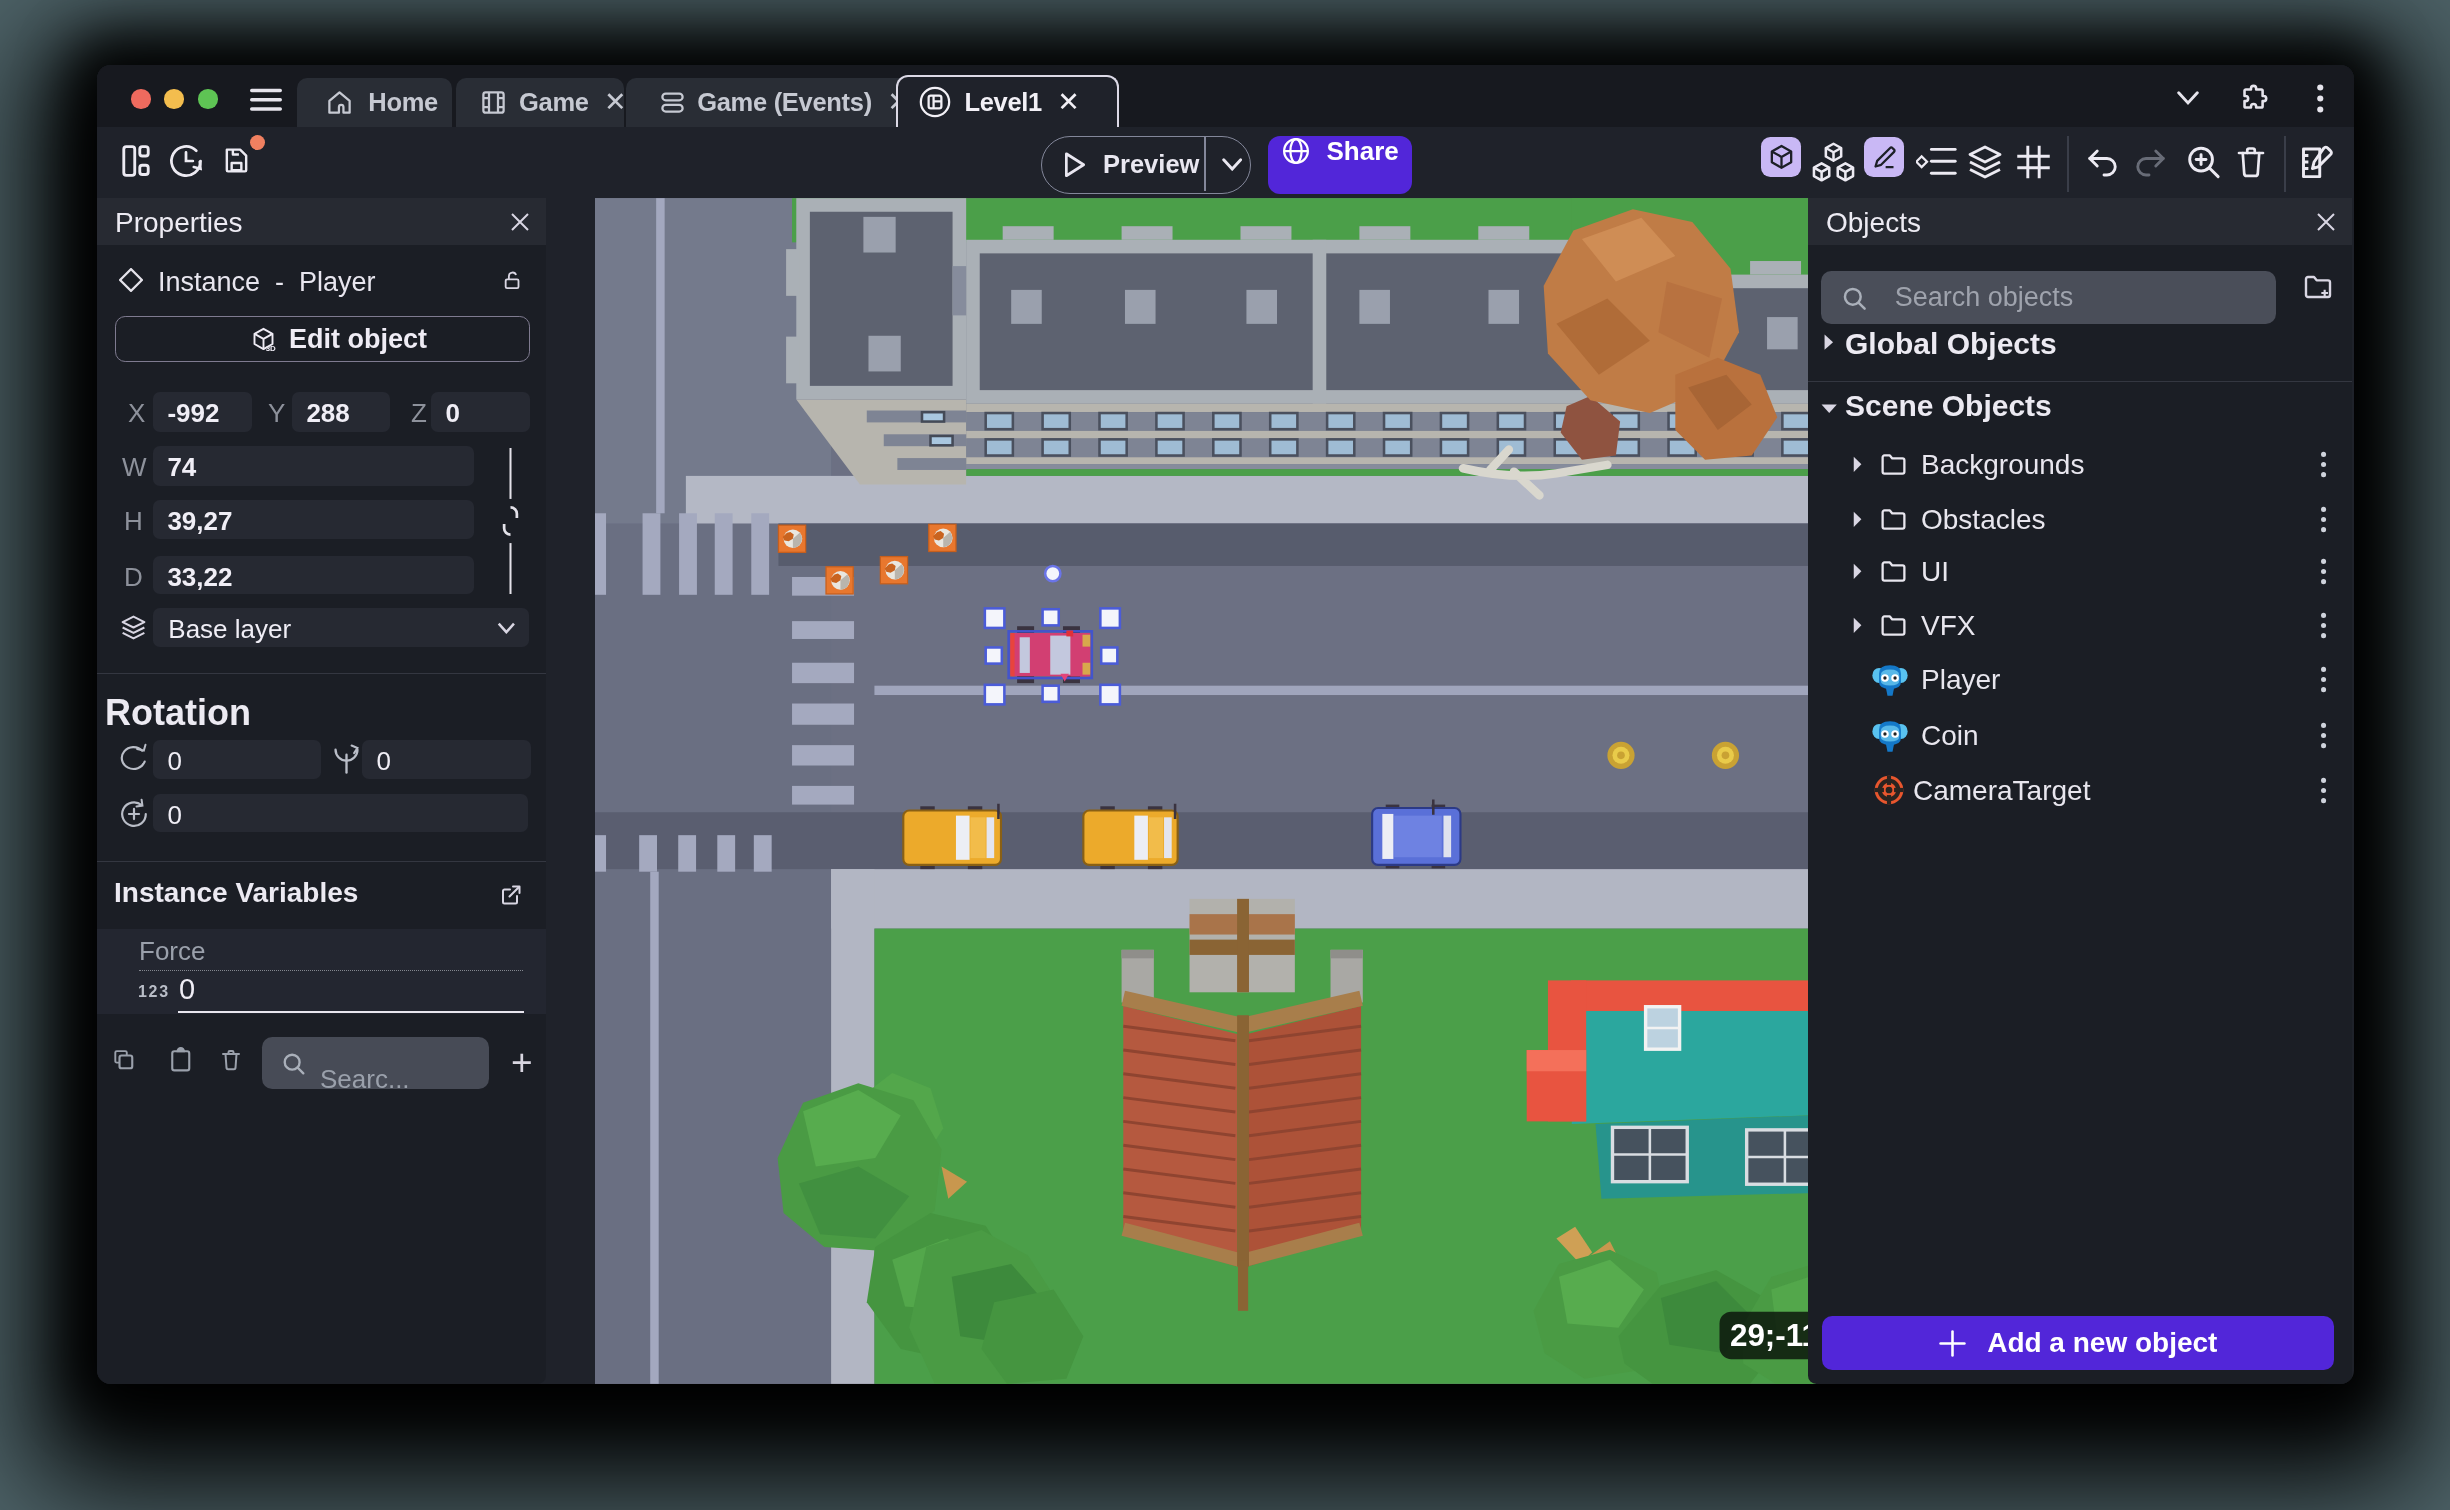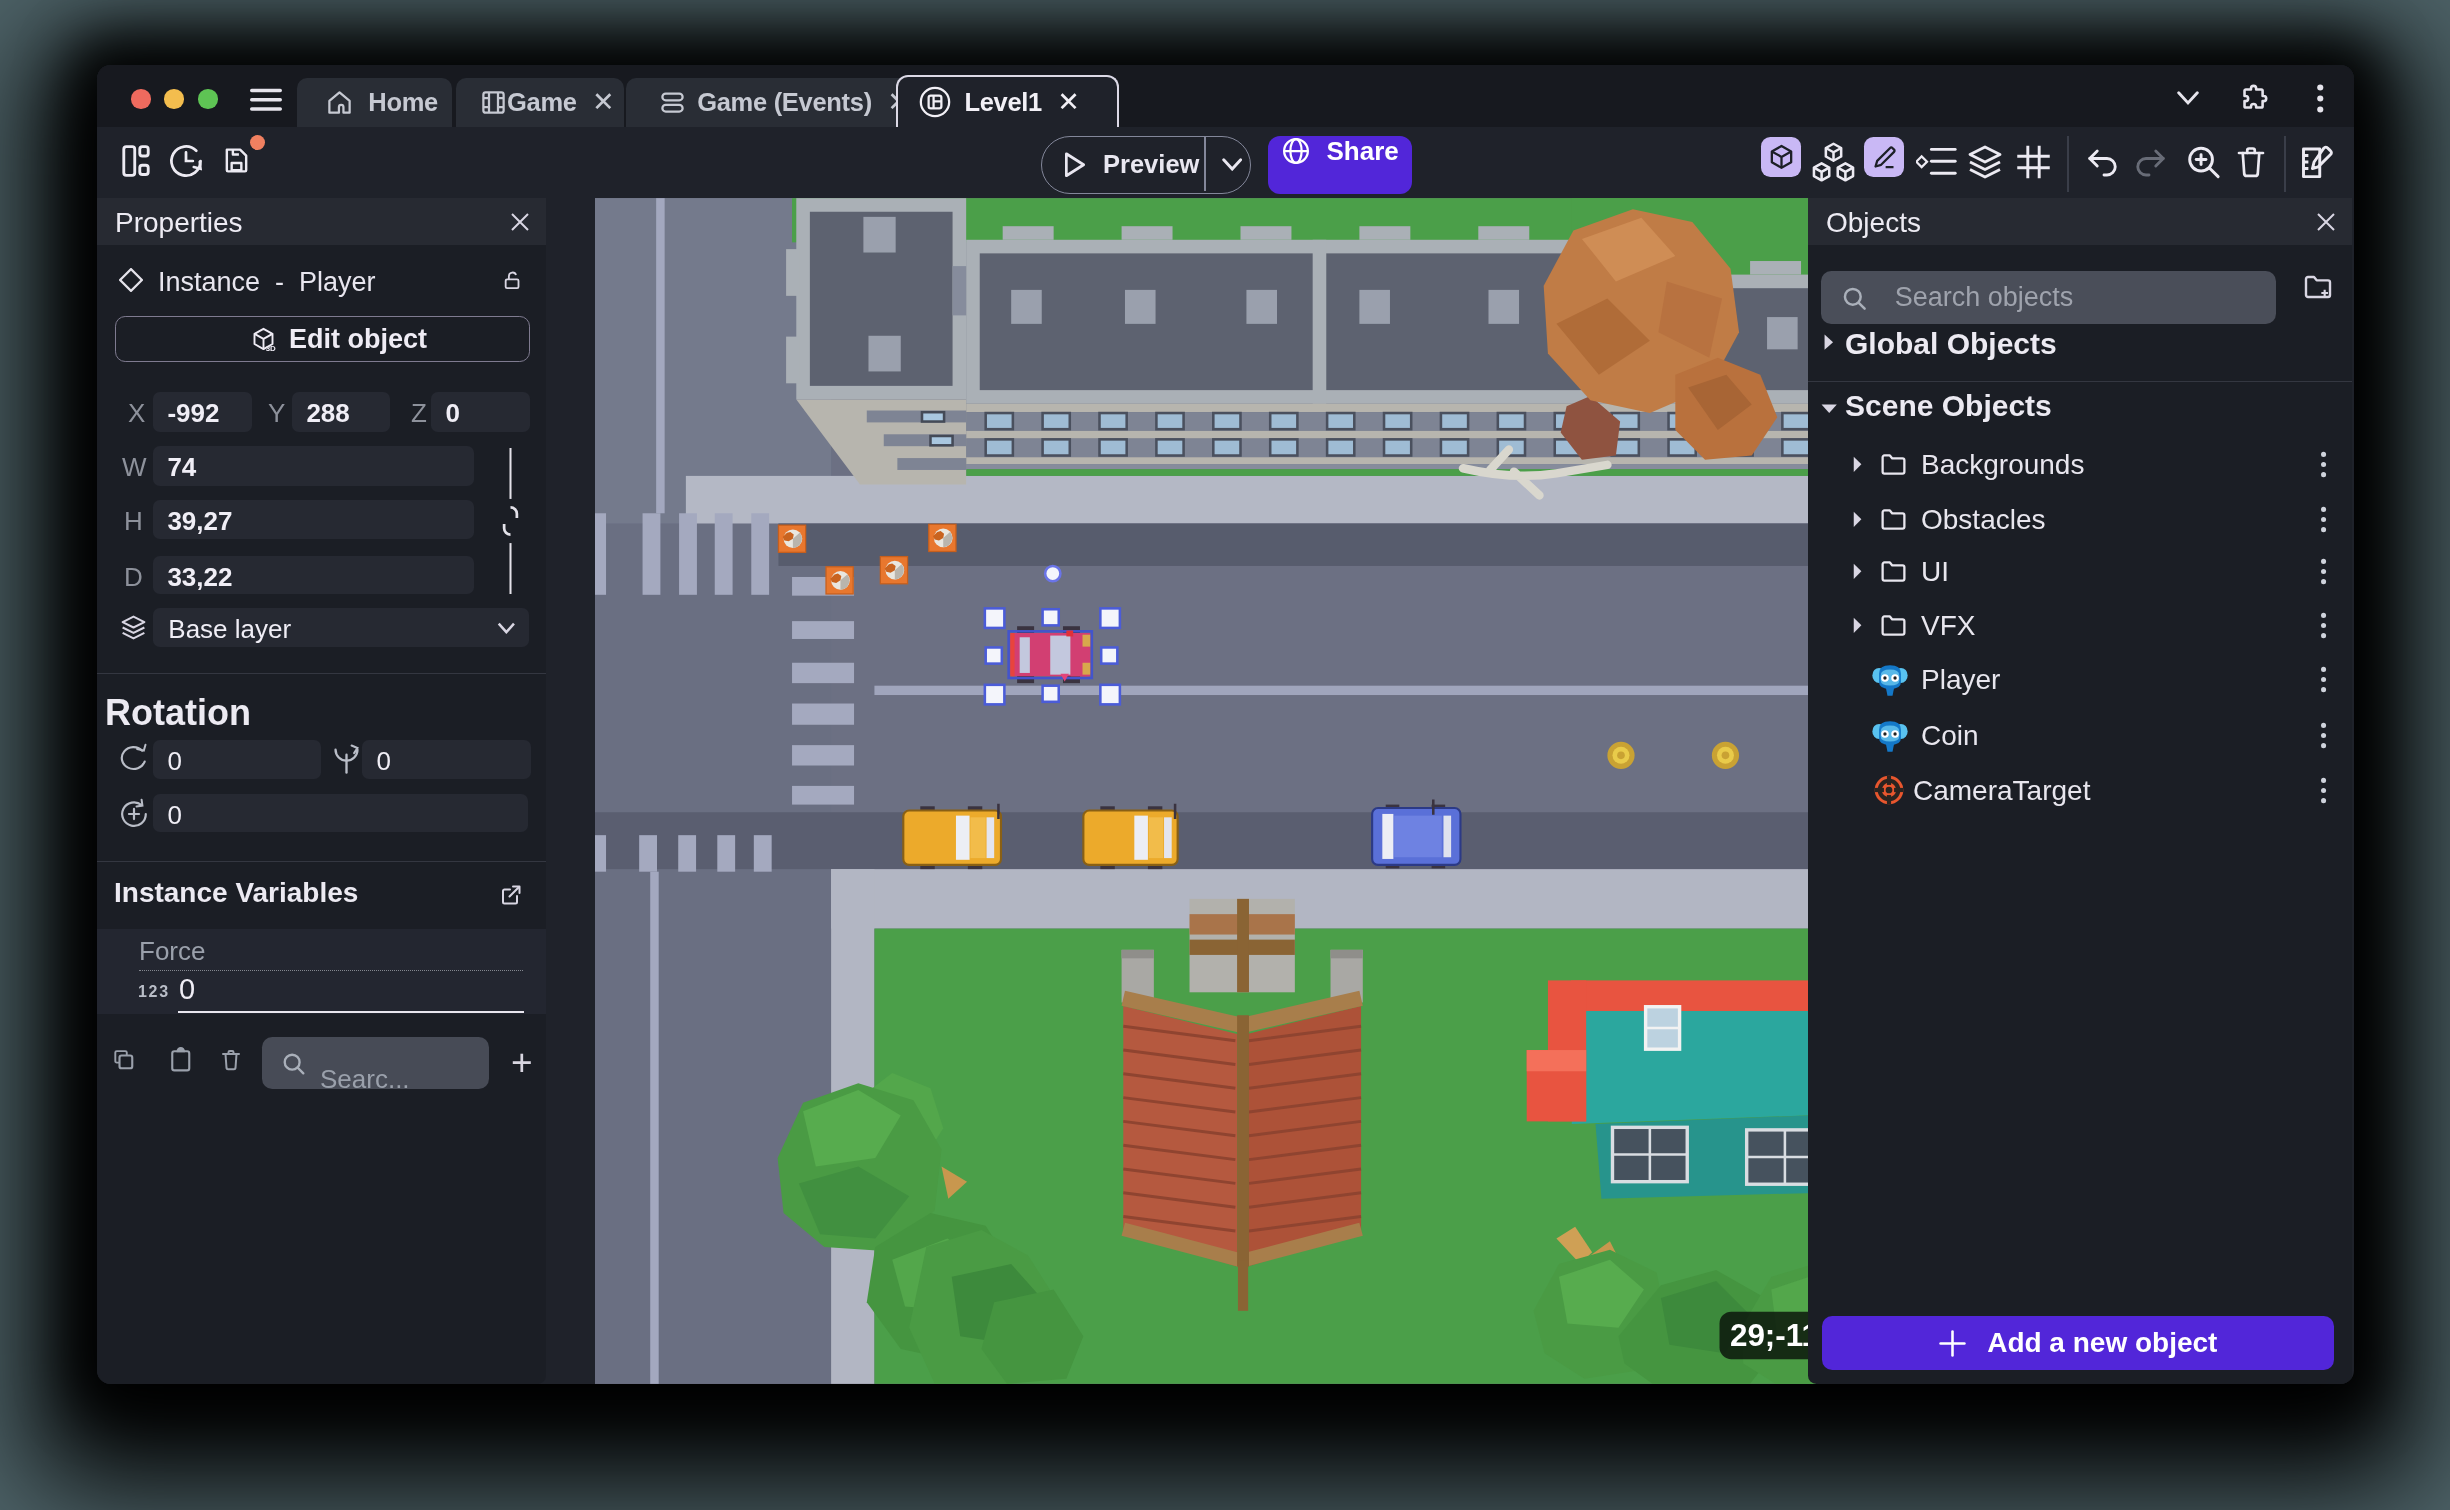--- a/index.html
+++ b/index.html
@@ -396,21 +396,21 @@
     <div class="tab" style="left:359px;width:168px;padding-left:24px">
       <svg width="27" height="27" viewBox="0 0 24 24" fill="none" stroke="#c6c9d2" stroke-width="2" stroke-linejoin="round">
           <rect x="3" y="3" width="18" height="18" rx="2"></rect>
           <line x1="8" y1="3" x2="8" y2="21"></line>
           <line x1="16" y1="3" x2="16" y2="21"></line>
           <line x1="3" y1="8" x2="8" y2="8"></line>
           <line x1="3" y1="16" x2="8" y2="16"></line>
           <line x1="16" y1="8" x2="21" y2="8"></line>
           <line x1="16" y1="16" x2="21" y2="16"></line>
         </svg>
-      <span style="">Game</span>
+      <span style="margin-left:12px">Game</span>
         <span class="tabx">✕</span>
     </div>
     <div class="tab" style="left:529px;width:319px;padding-left:32px">
       <svg width="29" height="27" viewBox="0 0 24 24" fill="none" stroke="#c6c9d2" stroke-width="2">
           <rect x="3" y="4" width="18" height="6" rx="3"></rect>
           <rect x="3" y="14" width="18" height="6" rx="3"></rect>
         </svg>
       <span style="margin-left:10.2px">Game (Events)</span>
         <span class="tabx">✕</span>
     </div>

